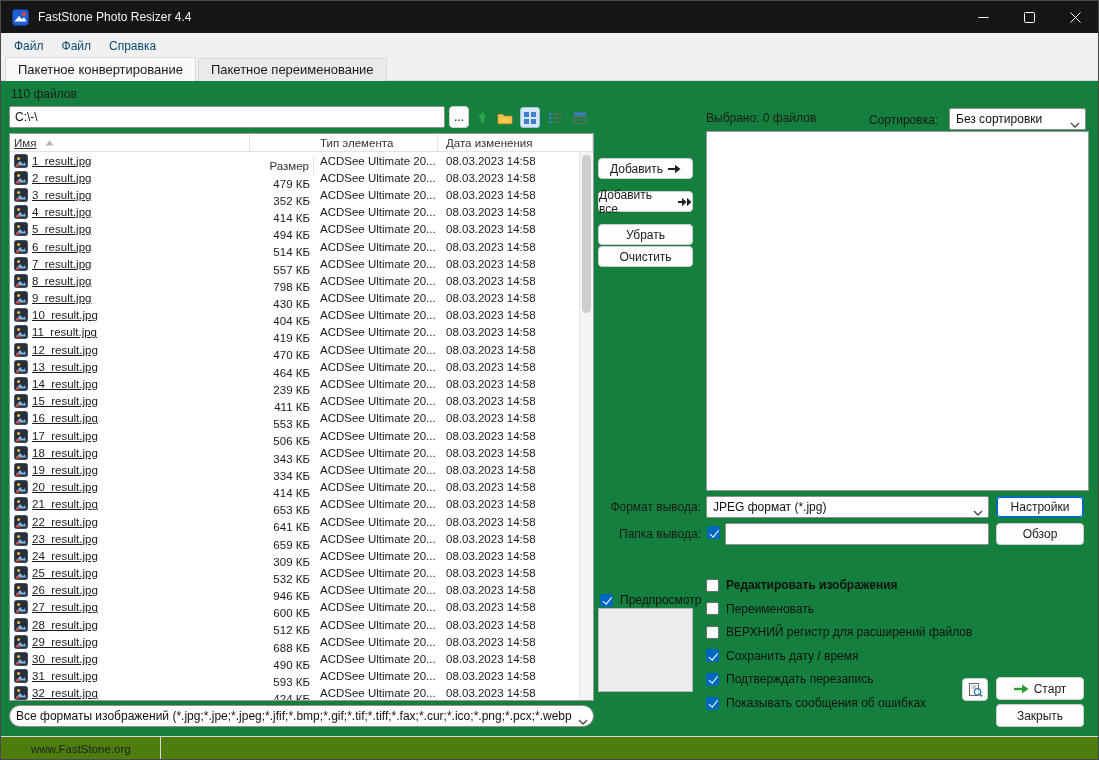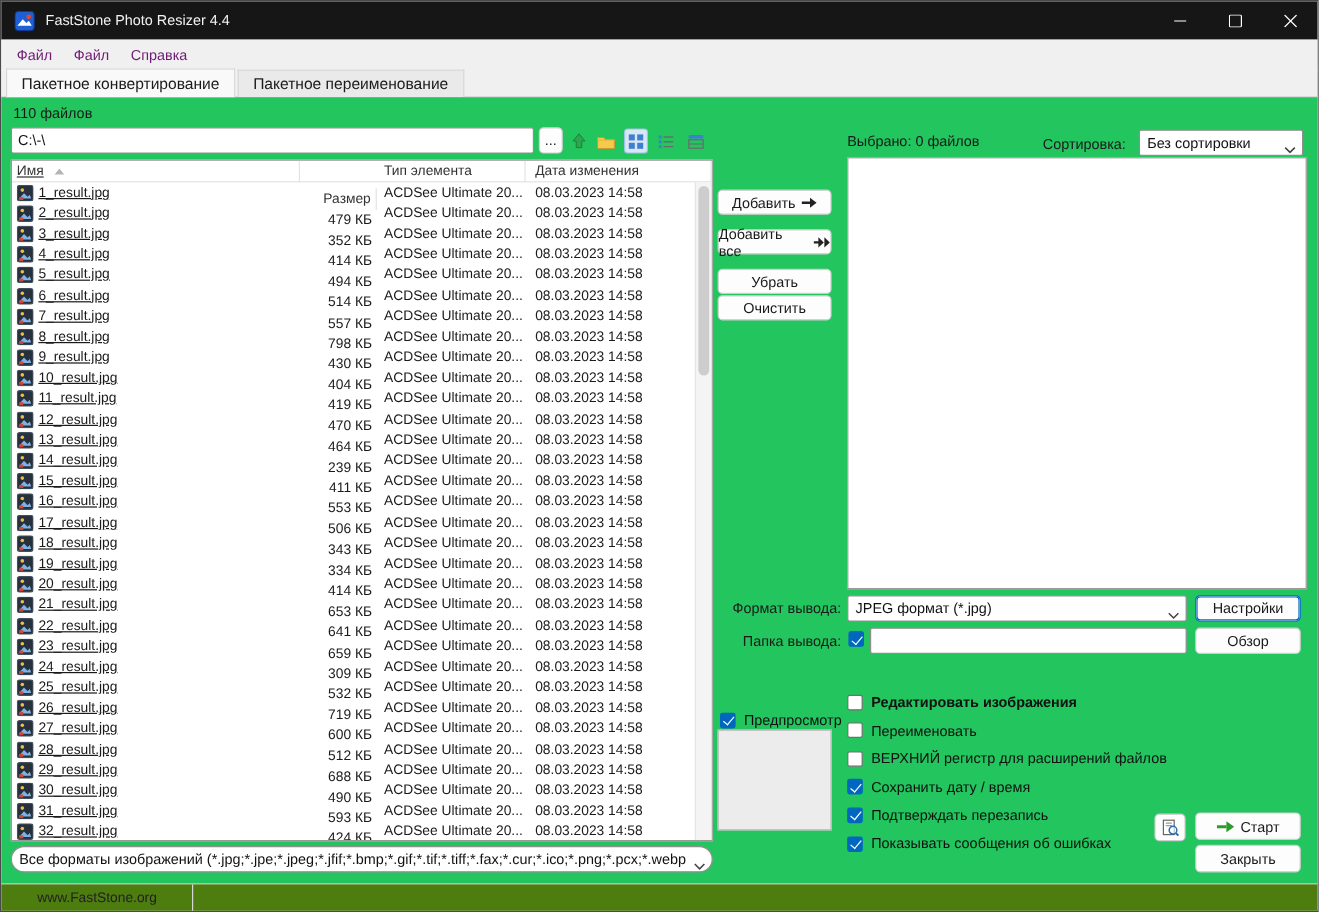--- a/index.html
+++ b/index.html
@@ -8,28 +8,28 @@
 
   
   .titlebar { height:32px; background:#161616; display:flex; align-items:center; color:#fff; }
   .app-icon { width:17px; height:17px; margin:0 9px 0 11px; flex:0 0 auto; }
   .title-text { font-size:12px; color:#f2f2f2; }
   .win-controls { margin-left:auto; display:flex; height:32px; }
   .win-btn { width:46px; height:32px; display:flex; align-items:center; justify-content:center; cursor:default; }
 
   
   .menubar { height:26px; background:#f0f0f0; display:flex; align-items:center; padding-left:4px; border-bottom:1px solid #f0f0f0; }
-  .menu-item { font-size:12px; color:#701a75; padding:4px 9px; }
+  .menu-item { font-size:12px; color:#0c4a6e; padding:4px 9px; }
 
   
   .tabstrip { height:22px; display:flex; align-items:flex-end; padding-left:4px; background:#f0f0f0; border-bottom:1px solid #d9d9d9; }
   .tab { font-size:13px; color:#1a1a1a; padding:3px 12px 4px 12px; border:1px solid #d9d9d9; border-bottom:none; background:#eaeaea; margin-right:2px; position:relative; top:1px; }
   .tab.active { background:#f9f9f9; padding-top:4px; z-index:2; }
 
-  .content { position:relative; height:655px; background:#22c55e; }
+  .content { position:relative; height:655px; background:#15803d; }
 
   .lbl { position:absolute; font-size:12px; color:#1a1a1a; white-space:nowrap; }
 
   
   .tinput { position:absolute; height:22px; border:1px solid #8f8f8f; border-radius:2px; background:#fff; font-family:"Liberation Sans",sans-serif; font-size:12px; padding:0 5px; color:#111; }
   .combo { position:absolute; height:22px; background:#fff; border:1px solid #8f8f8f; border-radius:2px; font-size:12px; color:#111; display:flex; align-items:center; padding:0 18px 0 6px; overflow:hidden; white-space:nowrap; }
   .combo .chev { position:absolute; right:5px; top:8px; }
   .btn { position:absolute; background:#fdfdfd; border:1px solid #cfcfcf; border-radius:4px; font-size:12px; color:#1a1a1a; display:flex; align-items:center; justify-content:center; gap:5px; cursor:default; }
   .btn.default { border:1px solid #0067c0; box-shadow:0 0 0 1px #0067c0 inset; }
   .iconbtn { position:absolute; width:20px; height:21px; display:flex; align-items:center; justify-content:center; border:1px solid transparent; border-radius:3px; background:transparent; }
@@ -579,21 +579,21 @@
       <span class="ficon">
         <svg width="14" height="14" viewBox="0 0 14 14">
                   <rect x="0.5" y="0.5" width="13" height="13" rx="2" fill="#27313d" stroke="#44505e"></rect>
                   <circle cx="4.6" cy="4.4" r="1.5" fill="#f0c040"></circle>
                   <path d="M2 11.5 L6 7 L9 10 L10.8 8.2 L12 11.5 Z" fill="#7fb2e5"></path>
                   <rect x="2" y="10.2" width="3.4" height="2.4" fill="#d04a3a"></rect>
                 </svg>
       </span>
       <span class="fname">25_result.jpg</span>
     </span>
-    <span class="cell c-size">719 КБ</span>
+    <span class="cell c-size">946 КБ</span>
     <span class="cell c-type">ACDSee Ultimate 20...</span>
     <span class="cell c-date">08.03.2023 14:58</span>
   </div>
 
   <div class="frow">
     <span class="cell c-name">
       <span class="ficon">
         <svg width="14" height="14" viewBox="0 0 14 14">
                   <rect x="0.5" y="0.5" width="13" height="13" rx="2" fill="#27313d" stroke="#44505e"></rect>
                   <circle cx="4.6" cy="4.4" r="1.5" fill="#f0c040"></circle>

